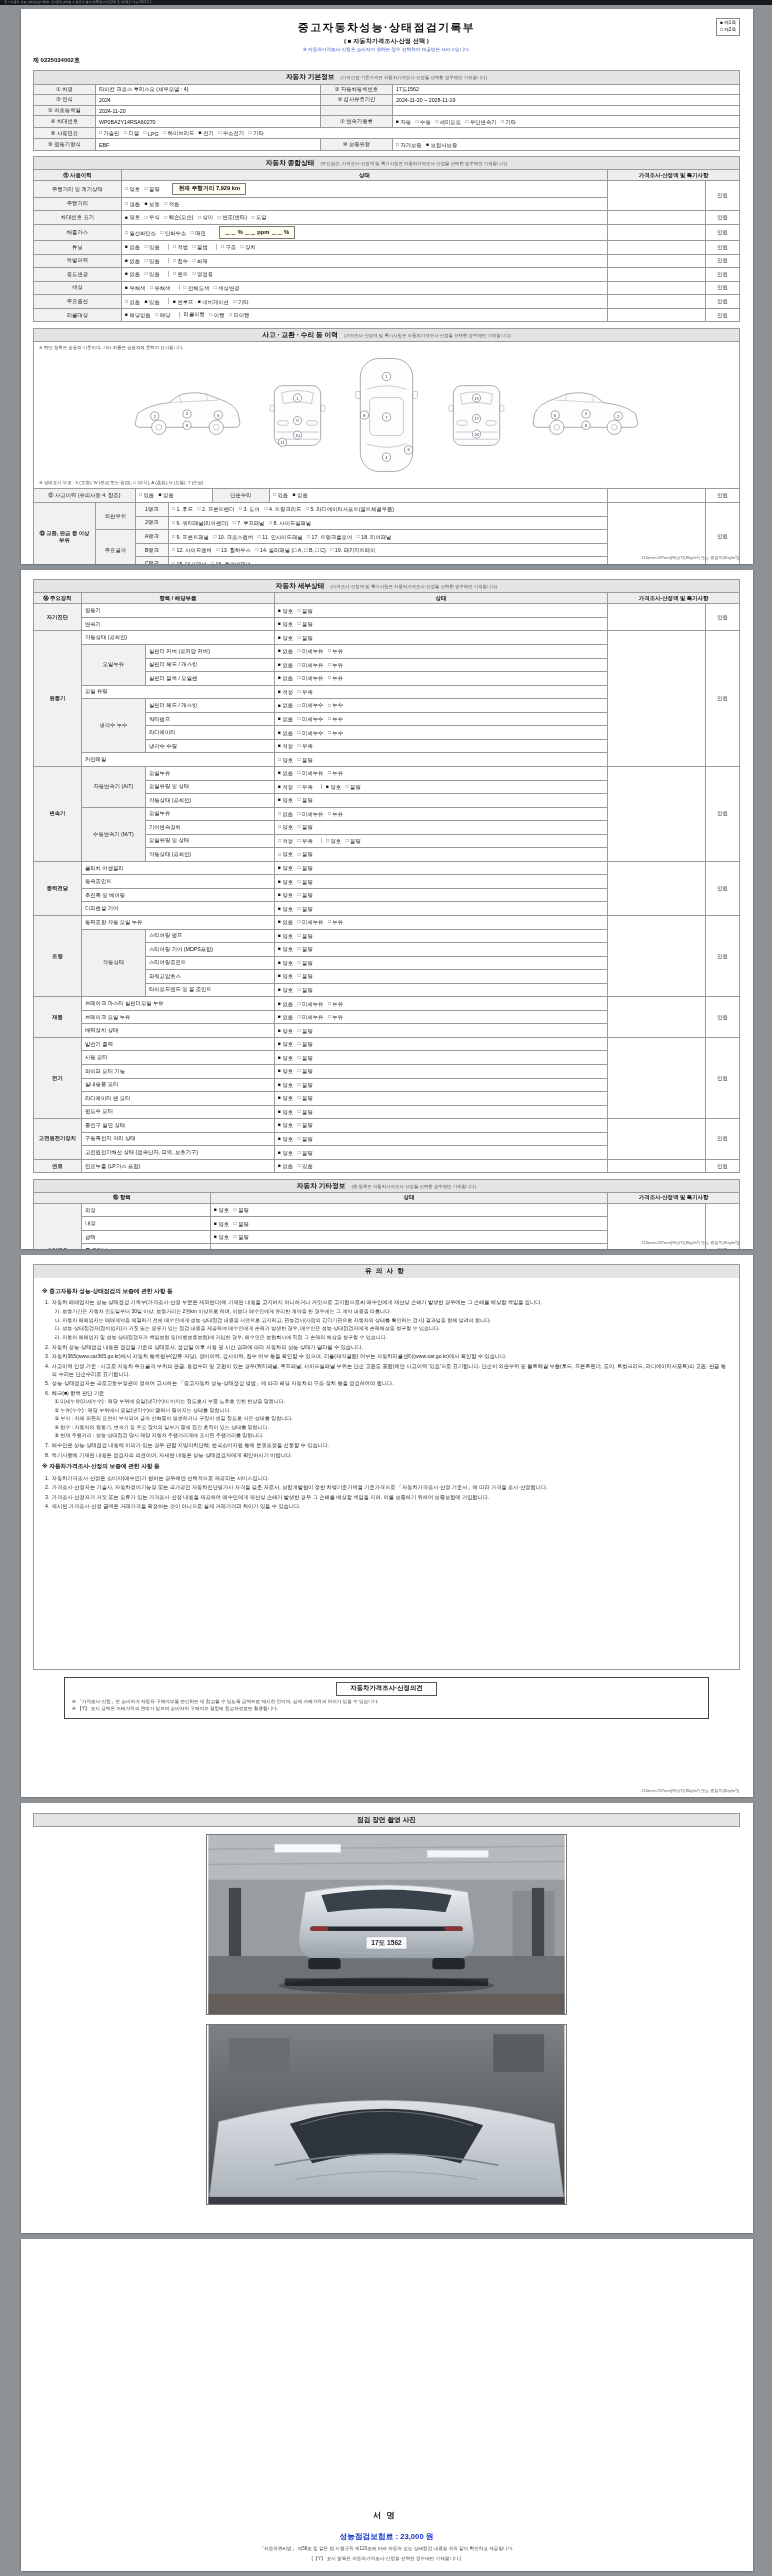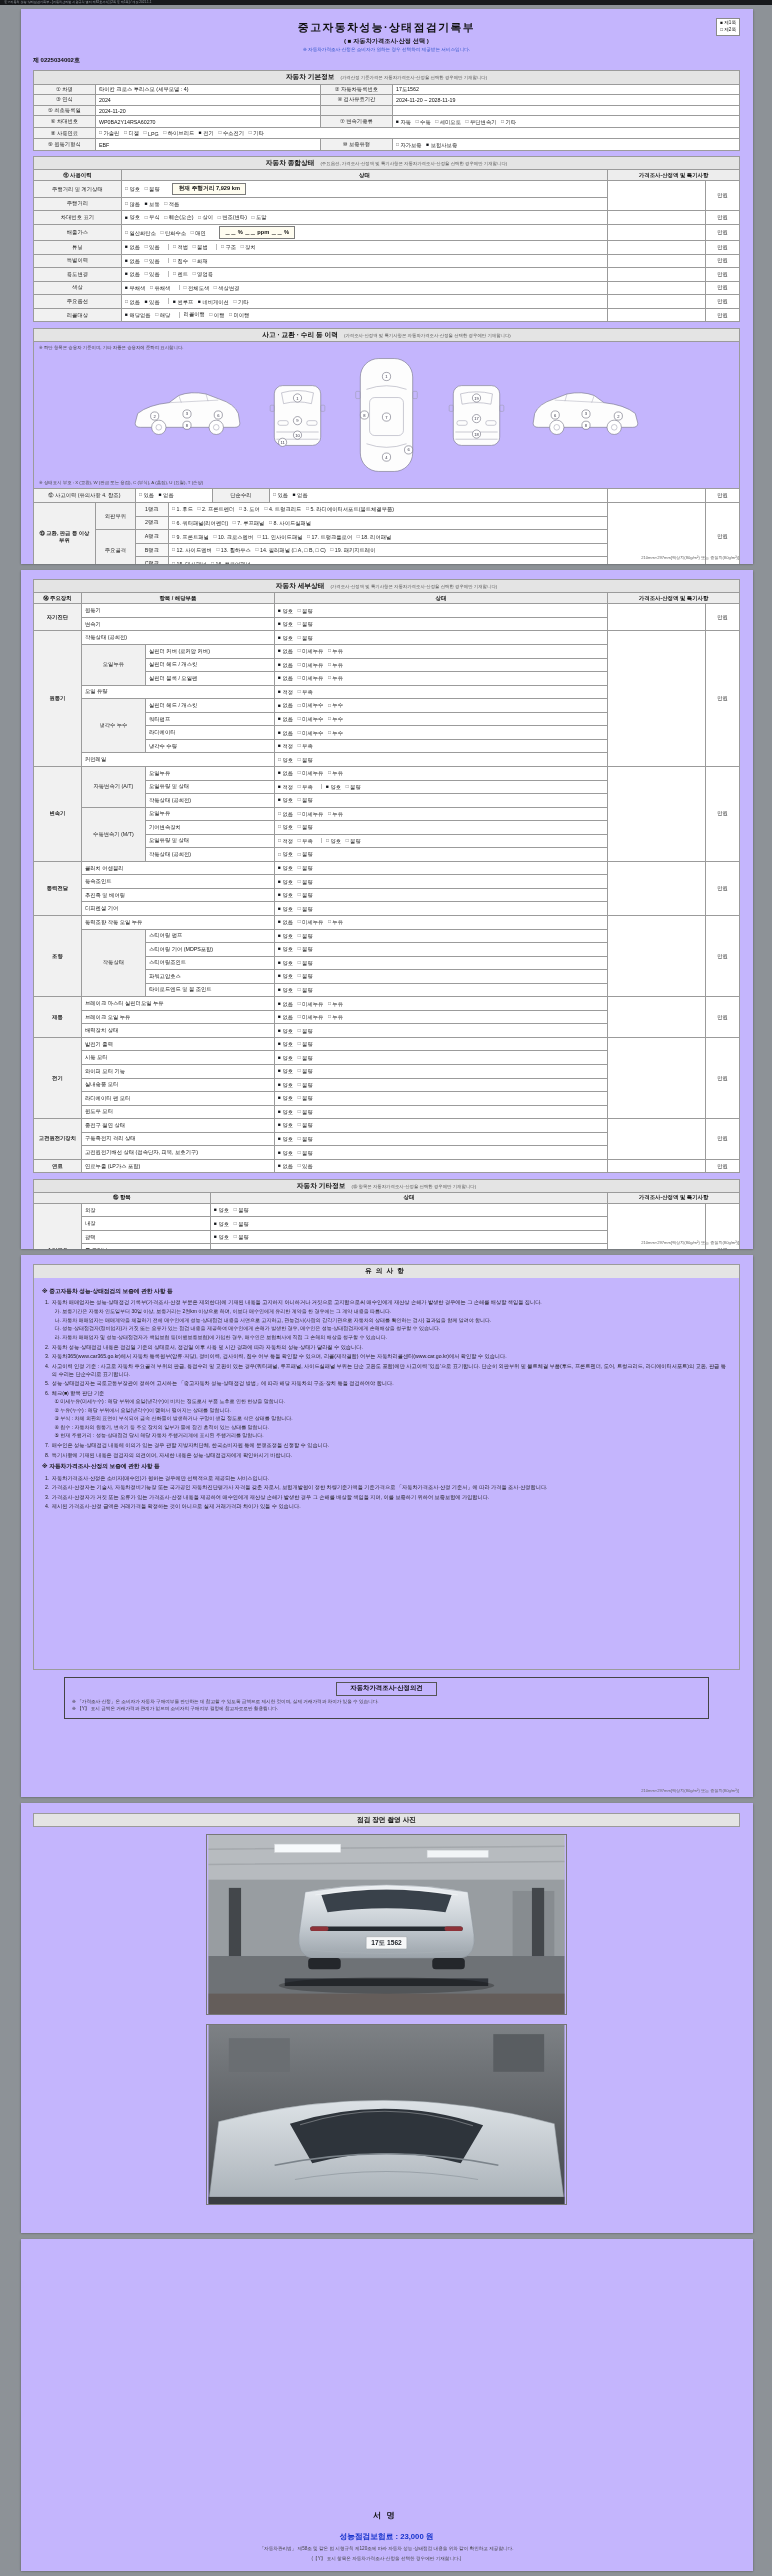--- a/index.html
+++ b/index.html
@@ -1,19 +1,19 @@
 <!DOCTYPE html>
 <html style="font-size:8.2px"><head>
 <meta charset="utf-8">
 <style>
 *{box-sizing:border-box;margin:0;padding:0}
 html,body{width:773px;background:#8d9297;font-family:"Liberation Sans","DejaVu Sans",sans-serif;color:#111}
 body{height:2576px;overflow:hidden;padding-bottom:4.1px}
 .topbar{height:4.6px;background:#17191c;color:#9aa0a8;font-size:3.1px;line-height:4.6px;padding:0 4.1px;overflow:hidden;white-space:nowrap}
-.page{width:732px;margin:6.2px auto 0;background:#c4b5fd;box-shadow:0 0.5px 2.1px rgba(0,0,0,.4);padding:9.3px 12.4px;position:relative;overflow:hidden}
+.page{width:732px;margin:6.2px auto 0;background:#ffffff;box-shadow:0 0.5px 2.1px rgba(0,0,0,.4);padding:9.3px 12.4px;position:relative;overflow:hidden}
 .p1{margin-top:4.1px;height:555px}
 .p2{height:679px}
 .p3{height:542px}
 .p4{height:430px}
 .p5{height:332px;display:flex;flex-direction:column}
 .titleblock{position:relative;text-align:center;padding-top:3.1px;margin-bottom:5.2px}
 .cornerbox{position:absolute;right:0;top:0;border:0.5px solid #8a8a8a;font-size:4.6px;padding:1px 3.1px;text-align:left;line-height:1.5;background:#fff}
 .maintitle{font-size:10.8px;font-weight:bold;letter-spacing:1.5px}
 .subtitle{font-size:6.2px;font-weight:bold;margin-top:1.5px}
 .titlenote{font-size:4.6px;color:#2b50c8;margin-top:1.5px}

